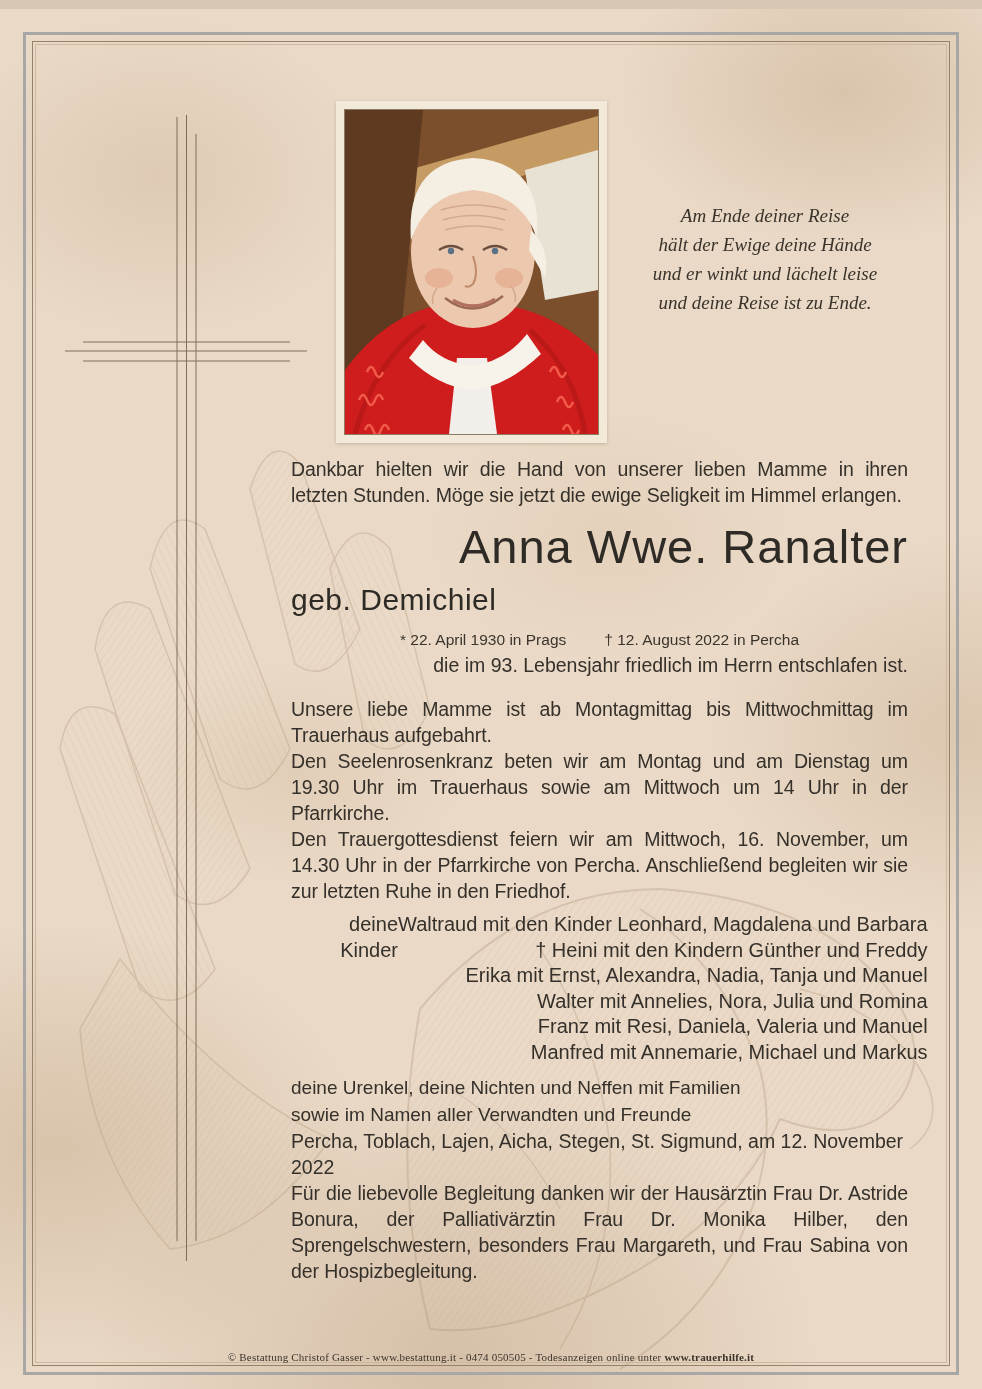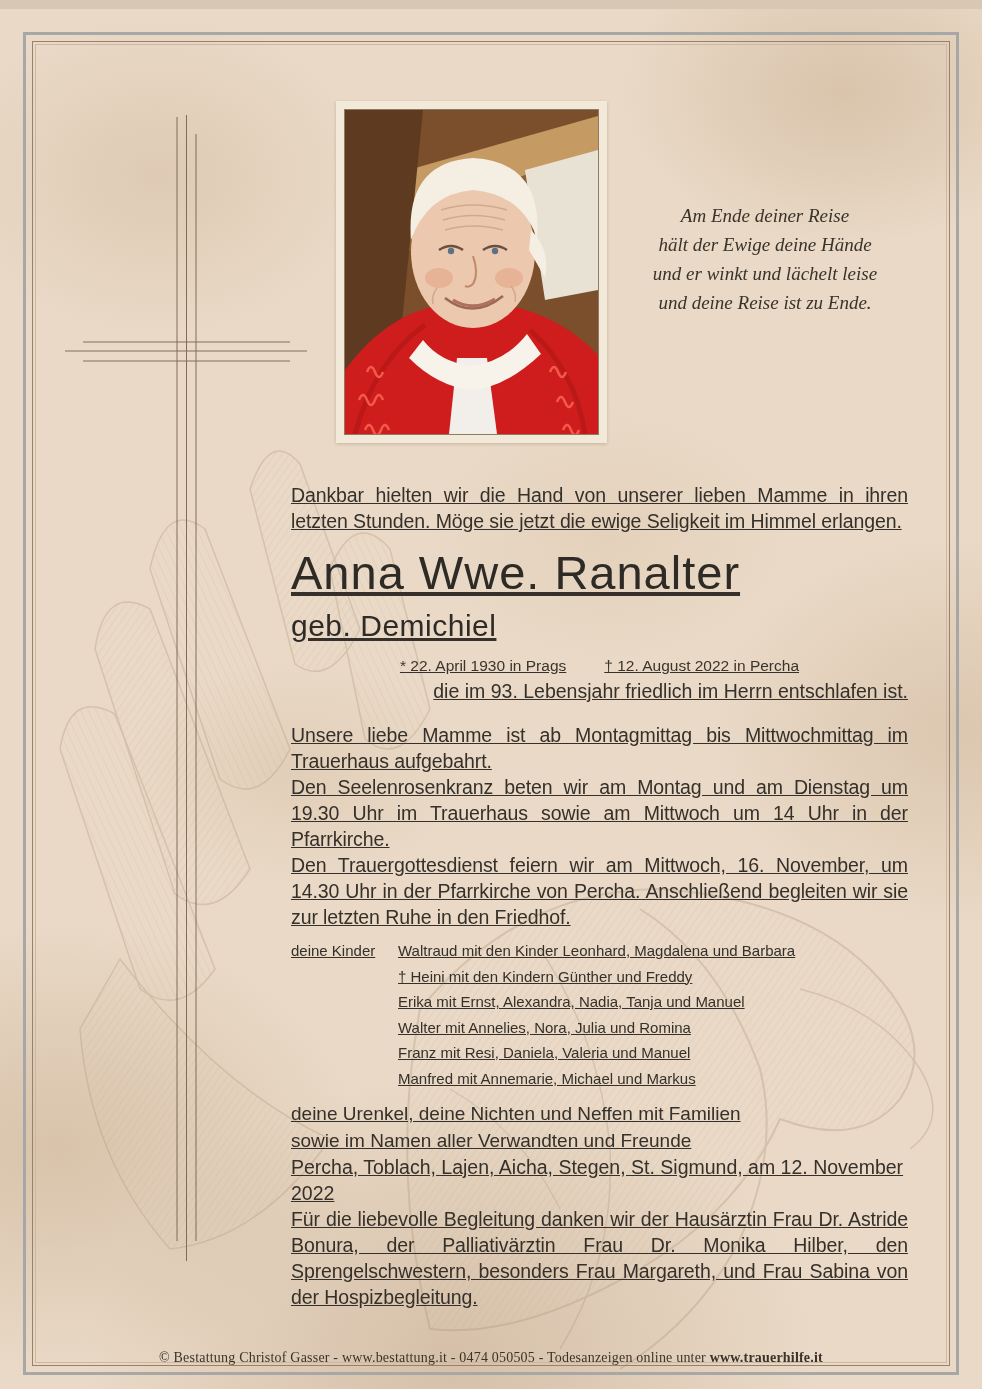--- a/index.html
+++ b/index.html
@@ -36,48 +36,48 @@
   .photo-inner svg{display:block;width:100%;height:100%;}
   
   .poem{
     position:absolute;left:612px;top:192px;width:306px;
     text-align:center;
     font-family:"Liberation Serif",serif;
     font-style:italic;
     font-size:19px;line-height:29px;color:#3a332b;
   }
   
-  .content{position:absolute;left:291px;top:473px;width:617px;text-decoration:underline;}
+  .content{position:absolute;left:291px;top:447px;width:617px;}
   .content p{margin:0;}
   .body-text{font-size:19.5px;line-height:26px;text-align:justify;letter-spacing:-0.1px;}
   .name{
-    margin-top:10px;text-align:left;
+    margin-top:10px;text-align:right;
     font-size:47px;line-height:58px;font-weight:normal;
     letter-spacing:1px;color:#2e2a25;
   }
   .maiden{margin-top:2px;text-align:left;font-size:30px;line-height:44px;letter-spacing:.5px;color:#2e2a25;}
   .dates{margin-top:6px;text-align:center;font-size:15.5px;line-height:24px;color:#3a342c;}
   .dates .birth{margin-right:38px;}
   .passing{margin-top:10px;font-size:19.5px;line-height:26px;text-align:right;}
   .announce{margin-top:18px;}
   .mourning-heading{margin-top:24px;font-size:19.5px;line-height:26px;}
-  .family{margin-top:8px;display:flex;font-size:15px;line-height:25.5px;}
+  .family{margin-top:8px;display:flex;font-size:20px;line-height:25.5px;text-align:right;}
   .family .label-col{width:107px;flex:0 0 107px;}
   .family .list-col{flex:1;}
   .family .list-col div{white-space:nowrap;}
   .others{margin-top:9px;font-size:19px;}
   .others div{line-height:27px;}
   .places{margin-top:20px;font-size:19.5px;line-height:26px;}
   .thanks{margin-top:14px;}
   
   .footer{
     position:absolute;left:40px;right:40px;bottom:32px;
     text-align:center;
     font-family:"Liberation Serif",serif;
-    font-size:14px;line-height:17px;color:#3b332b;letter-spacing:.2px;
+    font-size:11px;line-height:17px;color:#3b332b;letter-spacing:.2px;
   }
   .footer .bold-link{font-weight:bold;}
 </style>
 </head>
 <body>
 
 <div class="page">
 
   <svg class="art" width="982" height="1389" viewBox="0 0 982 1389" xmlns="http://www.w3.org/2000/svg">
     <defs>

